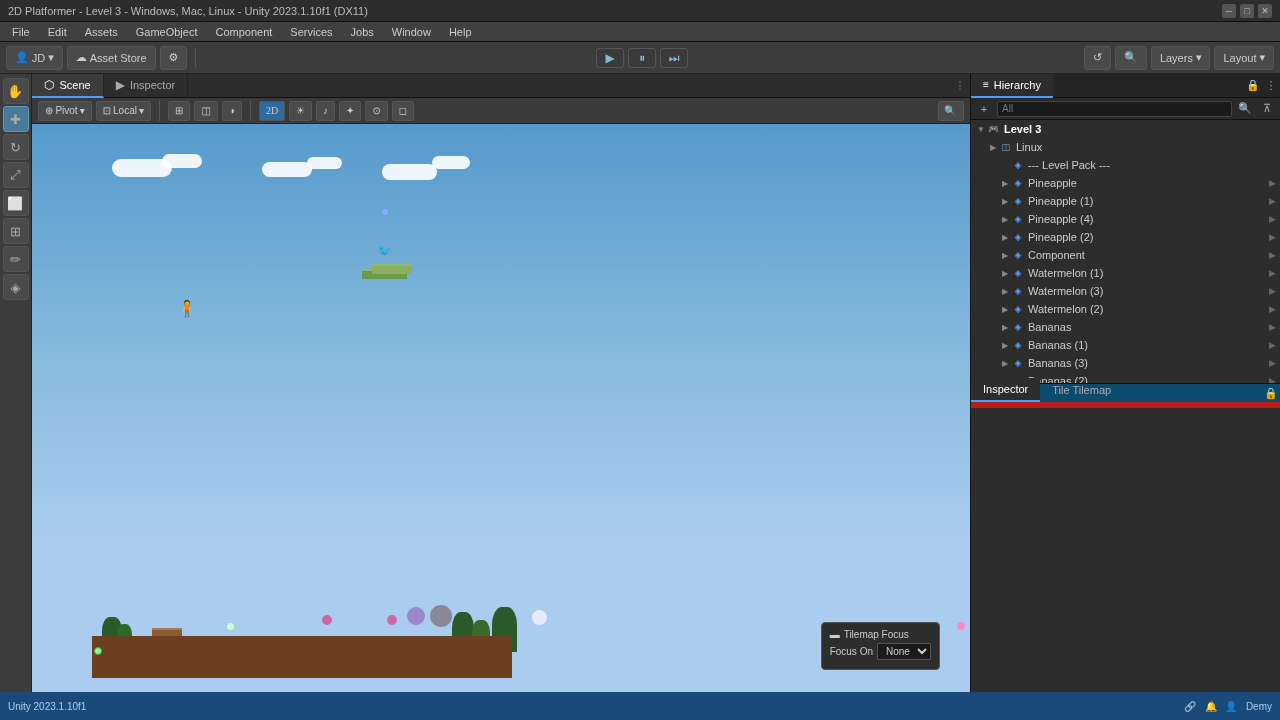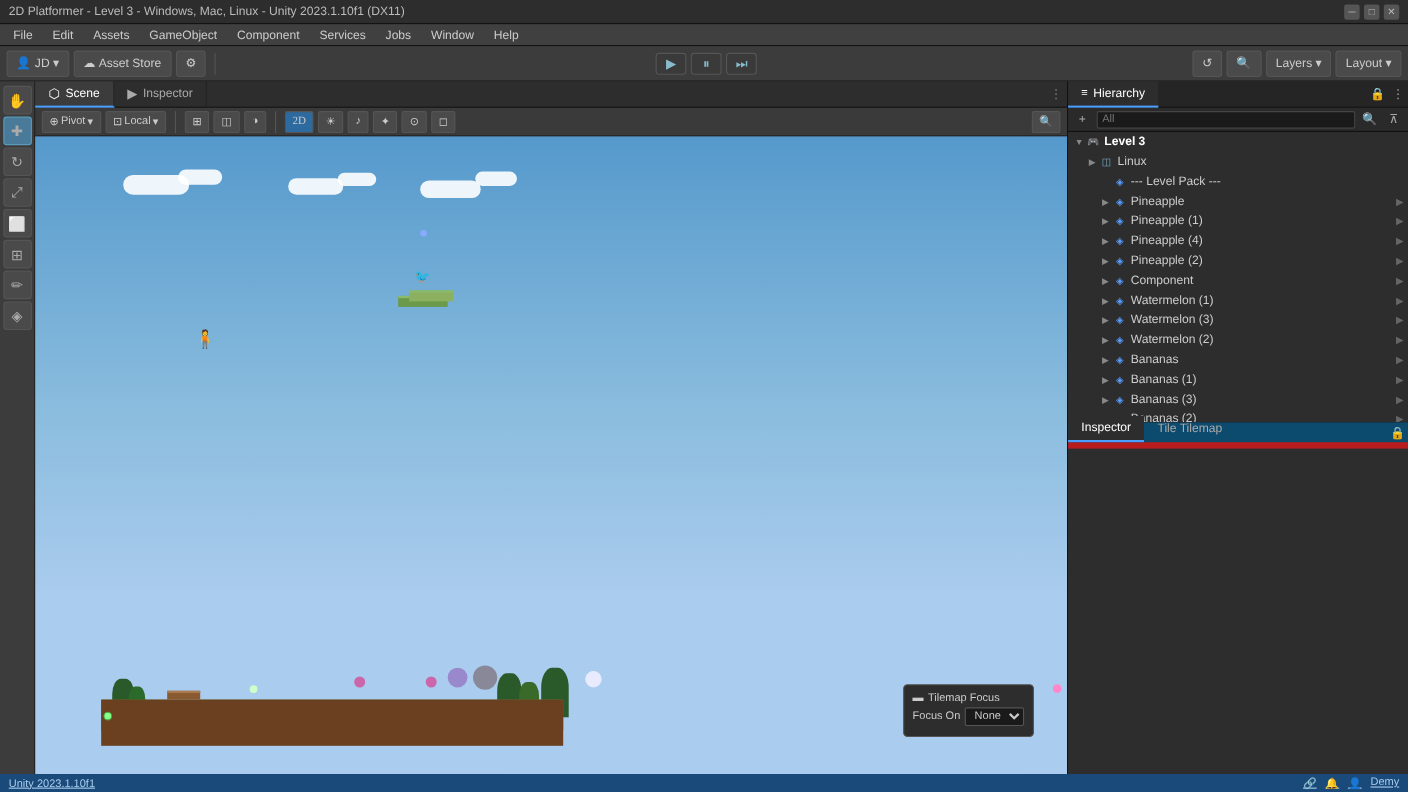--- a/index.html
+++ b/index.html
@@ -388,28 +388,27 @@
       flex: 1;
       background: #2d2d2d;
       padding: 8px;
       overflow-y: auto;
     }
 
     
     #status-bar {
       position: absolute;
       bottom: 0; left: 0; right: 0;
-      height: 16px;
+      height: 28px;
       background: #1a4a7a;
       display: flex;
       align-items: center;
       padding: 0 8px;
       font-size: 10px;
       color: #aaccee;
-      text-decoration: underline;
     }
     .status-icons { margin-left: auto; display: flex; gap: 8px; }
 
     
     .sprite {
       position: absolute;
       display: flex; align-items: center; justify-content: center;
       font-size: 14px;
     }
 

